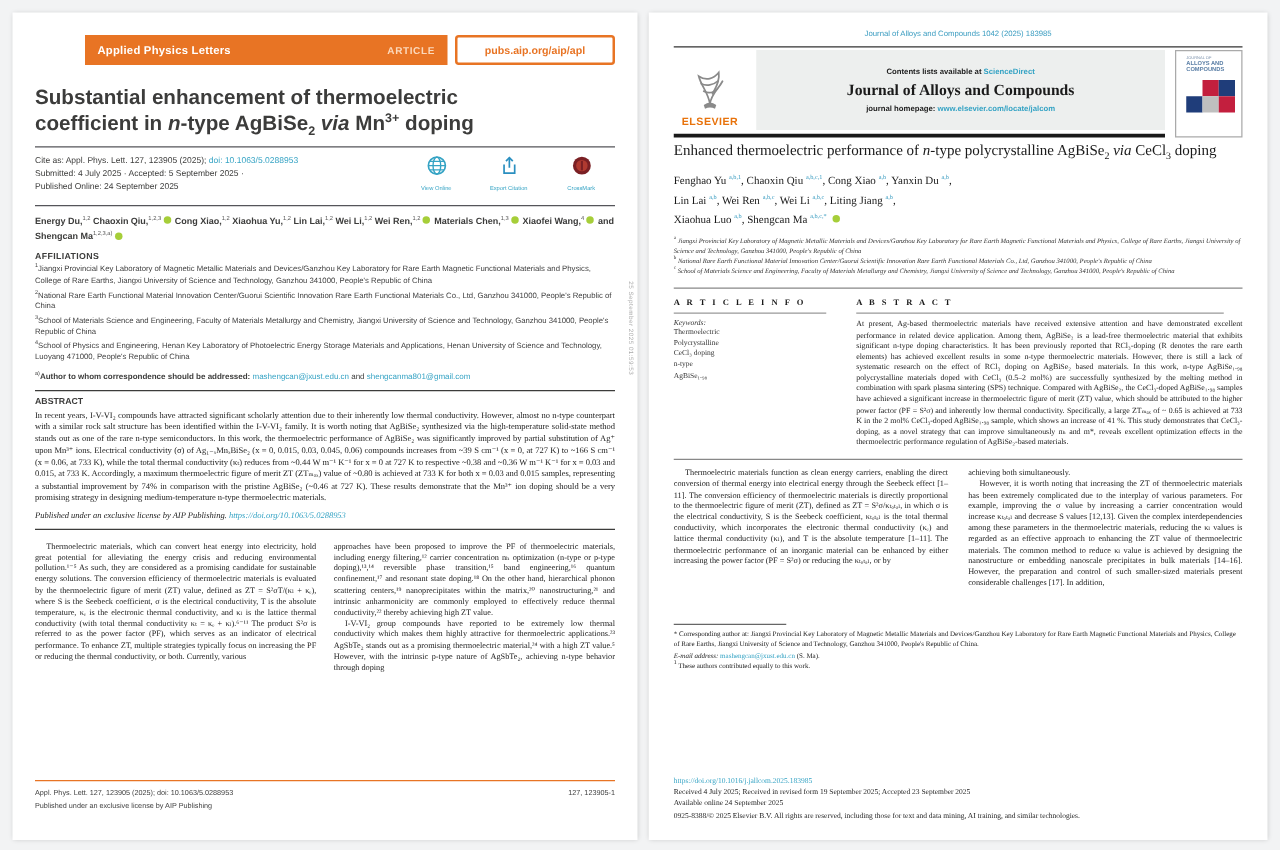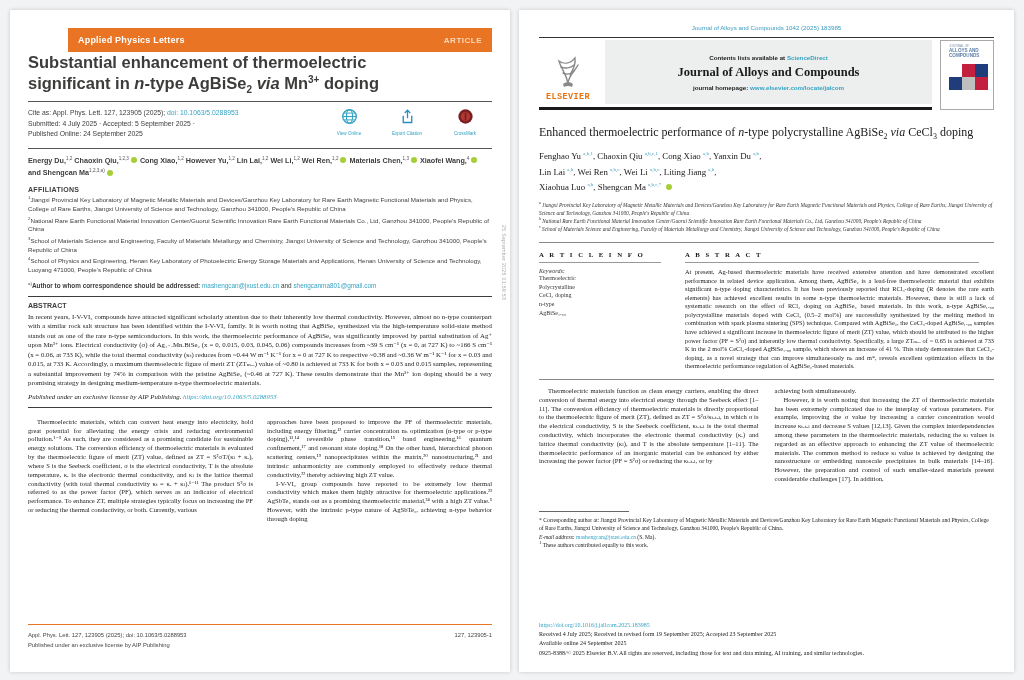--- a/index.html
+++ b/index.html
@@ -11,21 +11,21 @@
   #right-page { left:519px; width:495px; padding:14px 20px 0 20px; }
 
   
   .apl-bannerrow { display:flex; gap:6px; align-items:stretch;padding-left:40px; }
   .apl-banner { flex:1; background:#e87424; color:#fff; display:flex; align-items:center;
                 justify-content:space-between; padding:0 10px; height:24px; }
   .apl-banner .jname { font-weight:bold; font-size:9px; letter-spacing:.2px; }
   .apl-banner .badge { font-weight:bold; font-size:8px; color:#fbd9bc; letter-spacing:.5px; }
   .apl-urlbox { width:128px; height:24px; border:2px solid #e87424; border-radius:3px; color:#e87424;
                 font-weight:bold; font-size:8.5px; display:flex; align-items:center; justify-content:center; }
-  .apl-title { font-size:16.5px; font-weight:bold; color:#3c3c3b; line-height:1.25; }
+  .apl-title { margin-top:16px; font-size:16.5px; font-weight:bold; color:#3c3c3b; line-height:1.25; }
   .apl-title .it { font-style:italic; }
   .apl-title sub { font-size:10px; } .apl-title sup { font-size:10px; }
   .rule  { border:none; border-top:1px solid #55555a; margin:8px 0 6px 0; }
   .rule2 { border:none; border-top:1.5px solid #3c3c3b; margin:7px 0 5px 0; }
   .citerow { display:flex; justify-content:space-between; align-items:flex-start; }
   .citeblock { font-size:6.8px; color:#3c3c3b; line-height:1.55; }
   .link { color:#35a3c4; text-decoration:none; cursor:pointer; }
   .toolbar { display:flex; gap:16px; margin-right:6px; }
   .tool { display:flex; flex-direction:column; align-items:center; width:42px; cursor:pointer; }
   .tool .lbl { font-size:4.6px; color:#35a3c4; margin-top:2px; text-align:center; }
@@ -49,34 +49,34 @@
   .apl-footline { border:none; border-top:1.5px solid #e87424; margin-bottom:6px; }
   .apl-footrow { display:flex; justify-content:space-between; font-size:5.8px; color:#444; line-height:1.6; }
   .sidestamp { position:absolute; right:3px; top:215px; writing-mode:vertical-rl; font-size:5px;
                color:#a9a9a9; letter-spacing:.4px; }
 
   
   .jalcom-masthead { text-align:center; font-size:6.2px; color:#3a9cc0; margin-bottom:6px; }
   .els-headerrow { display:flex; align-items:stretch; gap:8px; border-top:1px solid #333; padding-top:2px; }
   .els-left { display:flex; flex:1; border-bottom:3px solid #1a1a1a; padding-bottom:3px; gap:8px; }
   .els-logo { width:58px; display:flex; flex-direction:column; align-items:center; justify-content:flex-end; padding-bottom:2px; }
-  .els-logo .elsname { font-family:Liberation Mono, monospace; color:#e8730c;
+  .els-logo .elsname { font-family:Liberation Sans, sans-serif; color:#e8730c;
                        font-size:8.5px; font-weight:bold; letter-spacing:.4px; margin-top:1px; }
   .els-graybox { flex:1; background:#edefee; display:flex; flex-direction:column; align-items:center;
                  justify-content:center; gap:4px; padding:6px 16px; }
   .els-contents { font-size:6.2px; color:#222; font-weight:bold; }
   .els-journal { font-family:"Liberation Serif","DejaVu Serif",serif; font-size:12.5px; font-weight:bold; color:#1a1a1a; }
   .els-homepage { font-size:6.2px; color:#222; font-weight:bold; }
   .els-cover { width:54px; height:70px; border:1px solid #aaa; background:#fff; padding:3px 2px 0 8px; }
   .cover-kicker { font-size:3.2px; color:#7e93ad; }
   .cover-title { font-size:4.6px; font-weight:bold; color:#5b7fa6; line-height:1.15; }
   .cover-grid { display:grid; grid-template-columns:repeat(3,13px); grid-auto-rows:13px; margin-top:5px; }
   .sq-r { background:#c31f3e; } .sq-n { background:#1f3d7a; } .sq-g { background:#bfbfbf; } .sq-w { background:transparent; }
   .jal-title { font-family:"Liberation Serif","DejaVu Serif",serif; font-size:12px; color:#1a1a1a;
-               margin-top:14px; line-height:1.35; width:96%; }
+               margin-top:2px; line-height:1.35; width:96%; }
   .jal-title .it { font-style:italic; } .jal-title sub { font-size:8px; }
   .jal-authors { font-family:"Liberation Serif","DejaVu Serif",serif; font-size:8.8px; color:#1a1a1a;
                  margin-top:9px; line-height:1.75; }
   .jal-authors sup { font-size:5px; color:#3a9cc0; }
   .jal-affil { font-family:"Liberation Serif","DejaVu Serif",serif; font-style:italic; font-size:5.3px;
                color:#333; line-height:1.5; margin-top:7px; }
   .jal-affil sup { font-size:4px; font-style:normal; }
   .thinrule { border:none; border-top:1px solid #888; margin:8px 0 0 0; }
   .infoabs { display:flex; gap:18px; margin-top:8px; }
   .info-col { width:128px; flex-shrink:0; }
@@ -100,25 +100,26 @@
 </style>
 </head>
 <body>
 
 <div class="page" id="left-page">
   <div class="apl-bannerrow">
     <div class="apl-banner">
       <span class="jname">Applied Physics Letters</span>
       <span class="badge">ARTICLE</span>
     </div>
+    <div class="apl-urlbox">pubs.aip.org/aip/apl</div>
   </div>
 
   <div class="apl-title">
     <div>Substantial enhancement of thermoelectric</div>
-    <div><span>significant in </span><span class="it">n</span><span>-type AgBiSe</span><sub>2</sub><span> </span><span class="it">via</span><span> Mn</span><sup>3+</sup><span> doping</span></div>
+    <div><span>coefficient in </span><span class="it">n</span><span>-type AgBiSe</span><sub>2</sub><span> </span><span class="it">via</span><span> Mn</span><sup>3+</sup><span> doping</span></div>
   </div>
 
   <hr class="rule">
 
   <div class="citerow">
     <div class="citeblock">
       <div><span>Cite as: Appl. Phys. Lett. 127, 123905 (2025); </span><span class="link">doi: 10.1063/5.0288953</span></div>
       <div>Submitted: 4 July 2025 · Accepted: 5 September 2025 ·</div>
       <div>Published Online: 24 September 2025</div>
     </div>
@@ -157,21 +158,21 @@
       </div>
     </div>
   </div>
 
   <hr class="rule">
 
   <div class="authors">
     <span><span>Energy Du,</span><sup>1,2</sup></span>
     <span><span>Chaoxin Qiu,</span><sup>1,2,3</sup><span class="orcid"></span></span>
     <span><span>Cong Xiao,</span><sup>1,2</sup></span>
-    <span><span>However Yu,</span><sup>1,2</sup></span>
+    <span><span>Xiaohua Yu,</span><sup>1,2</sup></span>
     <span><span>Lin Lai,</span><sup>1,2</sup></span>
     <span><span>Wei Li,</span><sup>1,2</sup></span>
     <span><span>Wei Ren,</span><sup>1,2</sup><span class="orcid"></span></span>
     <span><span>Materials Chen,</span><sup>1,3</sup><span class="orcid"></span></span>
     <span><span>Xiaofei Wang,</span><sup>4</sup><span class="orcid"></span></span>
     <span><span>and Shengcan Ma</span><sup>1,2,3,a)</sup><span class="orcid"></span></span>
   </div>
 
   <div class="affil-h">AFFILIATIONS</div>
   <div class="affil"><sup>1</sup><span>Jiangxi Provincial Key Laboratory of Magnetic Metallic Materials and Devices/Ganzhou Key Laboratory for Rare Earth Magnetic Functional Materials and Physics, College of Rare Earths, Jiangxi University of Science and Technology, Ganzhou 341000, People's Republic of China</span></div>

